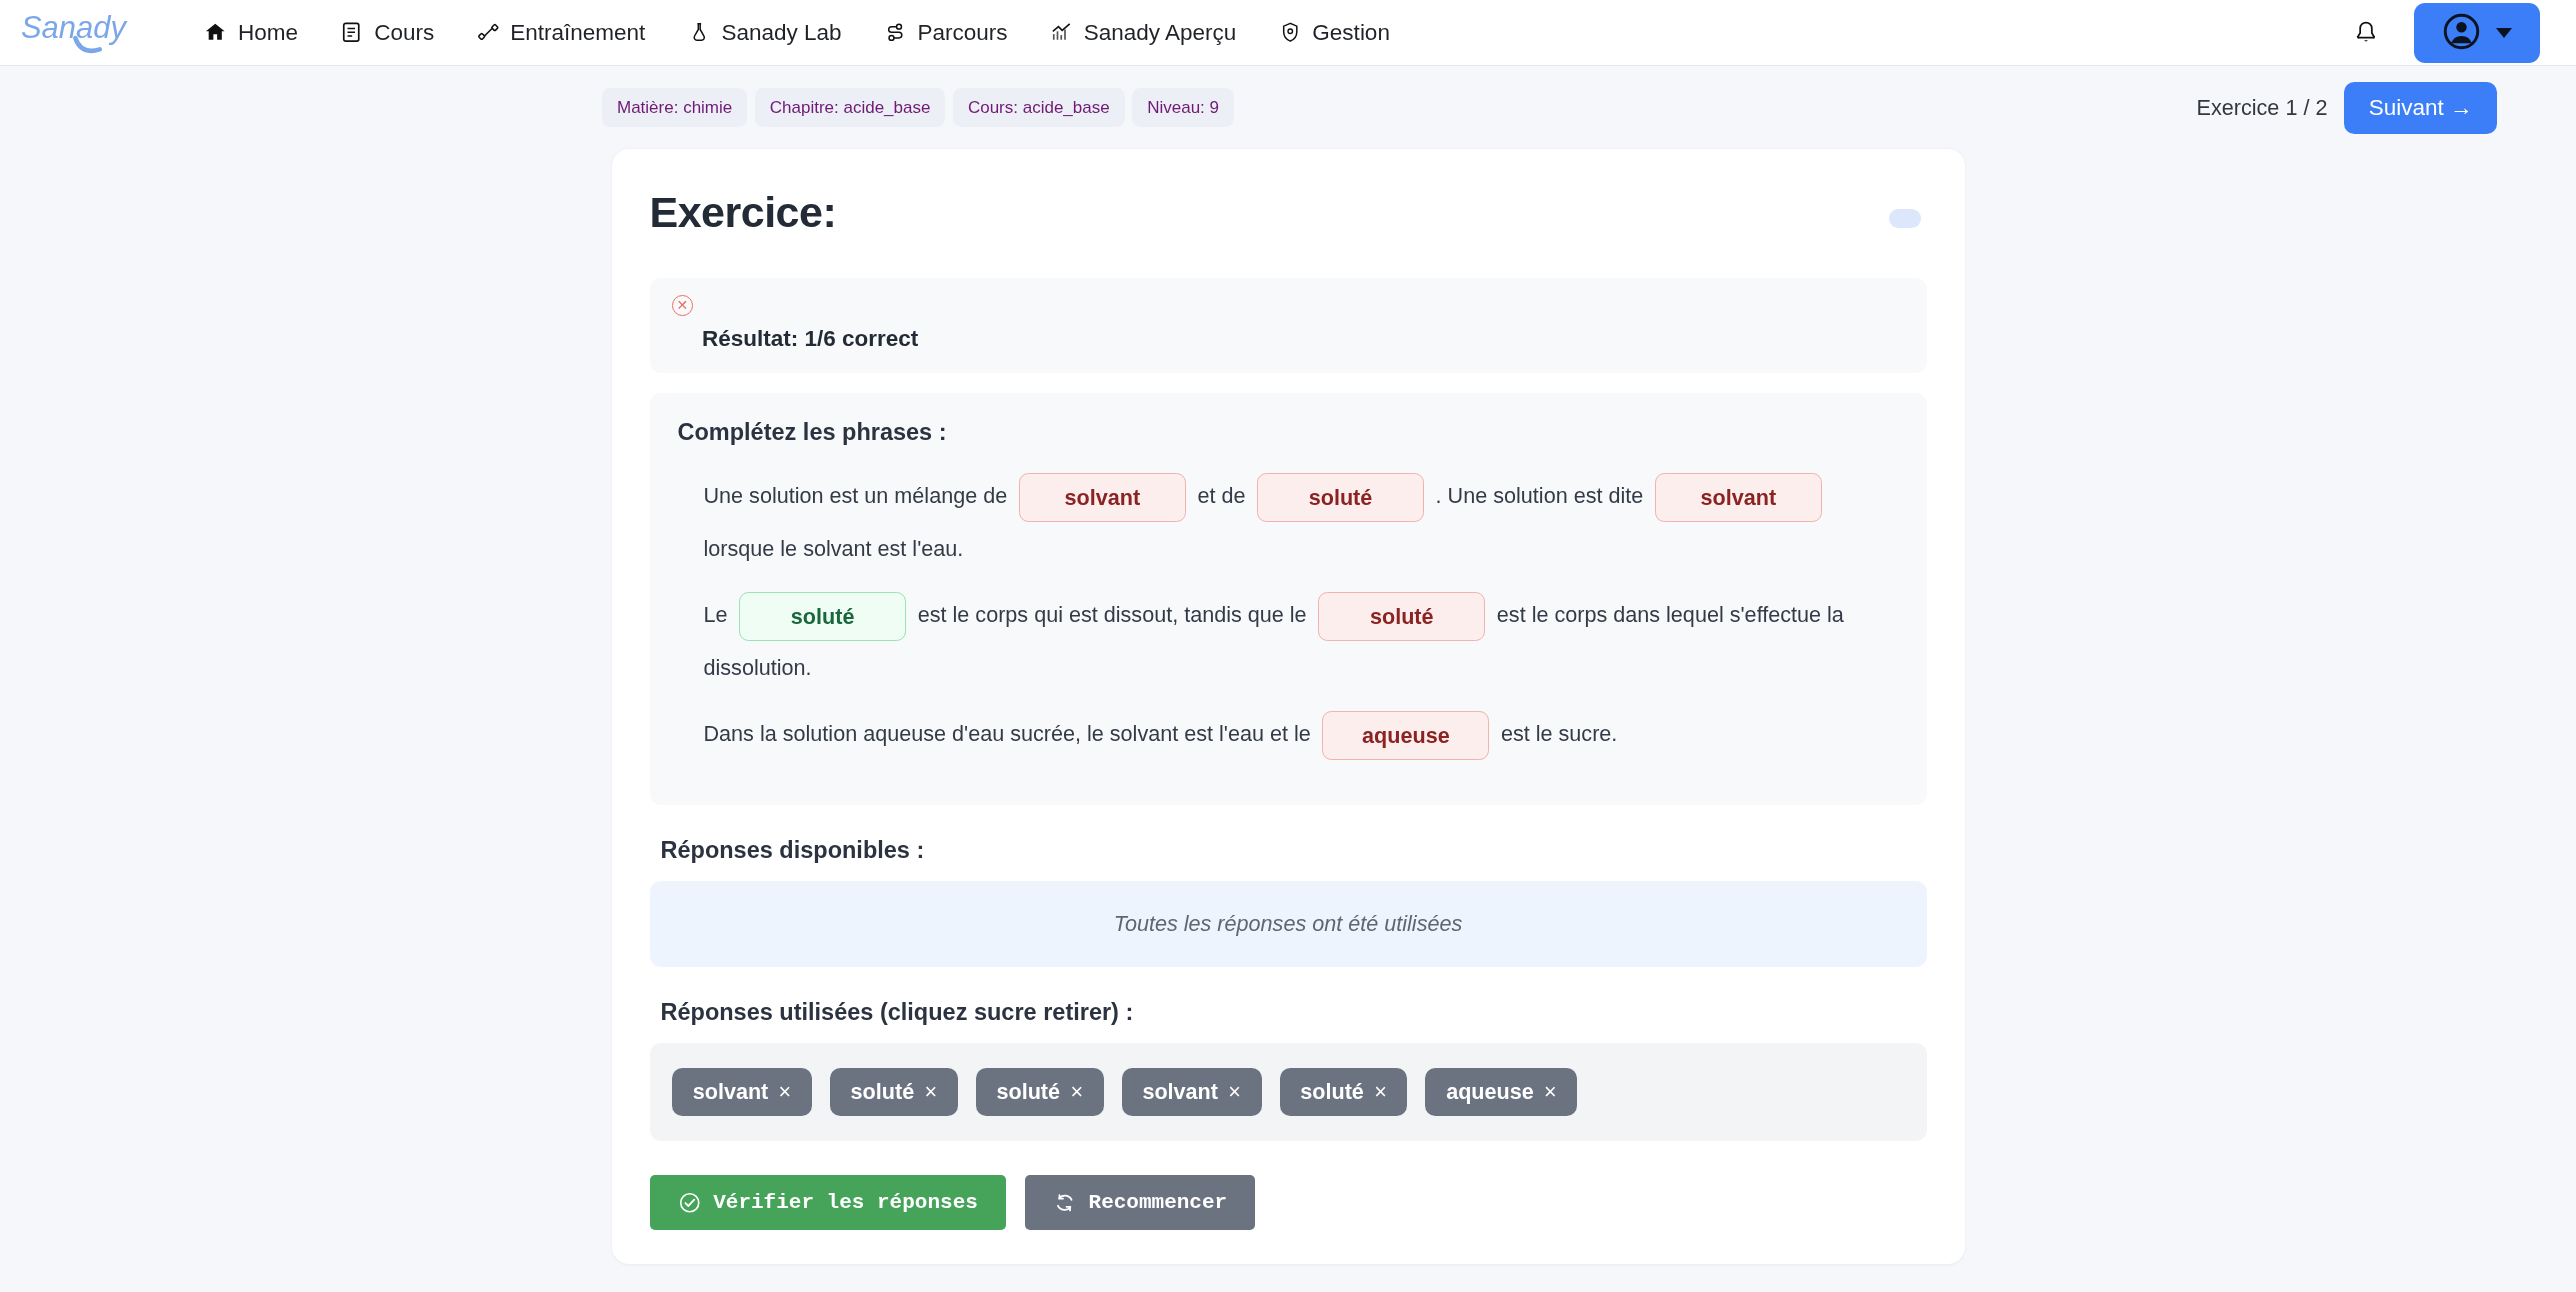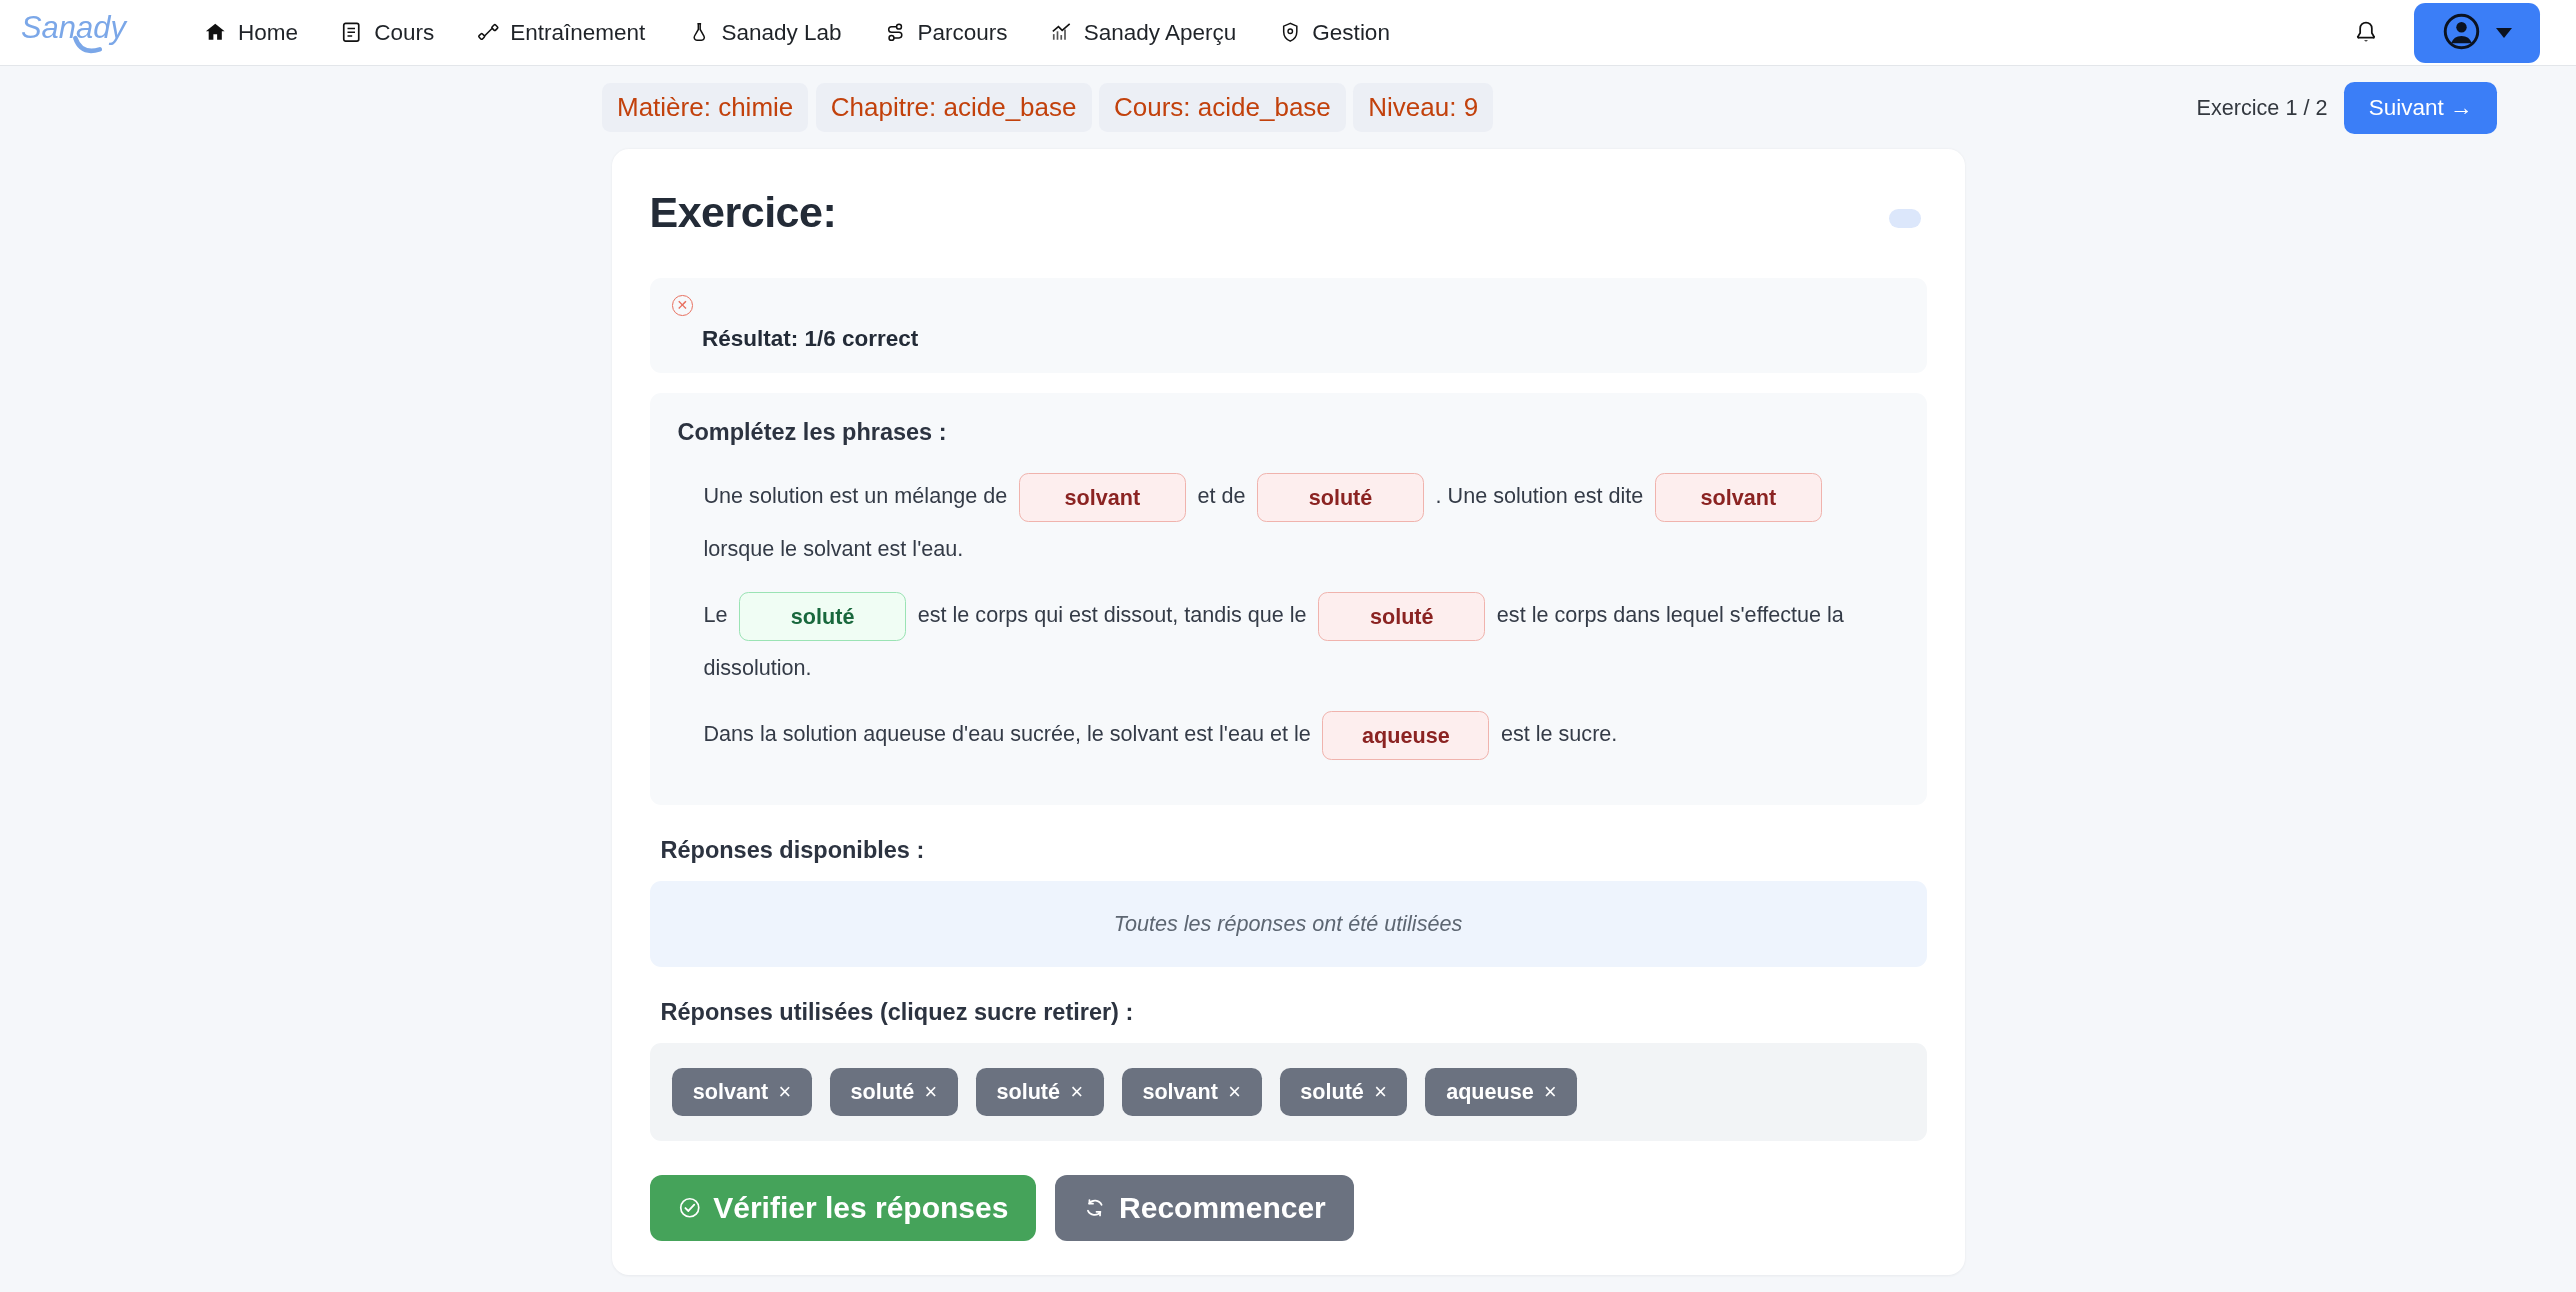--- a/index.html
+++ b/index.html
@@ -55,24 +55,24 @@
   
   .subbar {
     height: 83px;
     display: flex; align-items: center;
     padding: 0 38px;
     position: relative;
   }
   .crumbs { display: flex; align-items: center; gap: 7.5px; margin-left: 564px; }
   .crumb {
     background: #eceff5;
-    color: #c2410c;
+    color: #701a75;
     border-radius: 8.5px;
     padding: 9.4px 15px;
-    font-size: 26px;
+    font-size: 17px;
     white-space: nowrap;
   }
   .subbar-right {
     position: absolute; right: 79px; top: 50%; transform: translateY(-50%);
     display: flex; align-items: center; gap: 17px;
   }
   .ex-counter { font-size: 21.6px; color: #33383f; white-space: nowrap; }
   .next-btn {
     background: #3b7ef7; color: #ffffff;
     border: none; border-radius: 10.3px;
@@ -164,27 +164,27 @@
     padding: 11.3px 20.7px;
     font-size: 21.6px; font-weight: bold;
     display: inline-flex; align-items: center; gap: 10.3px;
     cursor: pointer;
   }
   .chip .x { font-weight: normal; font-size: 21.6px; }
 
   
   .actions { display: flex; gap: 19px; margin-top: 34px; }
   .btn {
-    border: none; border-radius: 12px;
+    border: none; border-radius: 5px;
     padding: 16px 28px;
-    font-size: 30px; font-weight: bold;
+    font-size: 21px; font-weight: bold;
     color: #ffffff;
     display: inline-flex; align-items: center; gap: 12.2px;
     cursor: pointer;
-    font-family: Liberation Sans, sans-serif;
+    font-family: Liberation Mono, monospace;
   }
   .btn.verify { background: #45a35a; }
   .btn.restart { background: #6b7280; }
   .btn .bico { display: inline-flex; align-items: center; }
 </style>
 </head>
 <body>
 
 <div class="navbar">
   <div class="brand">

